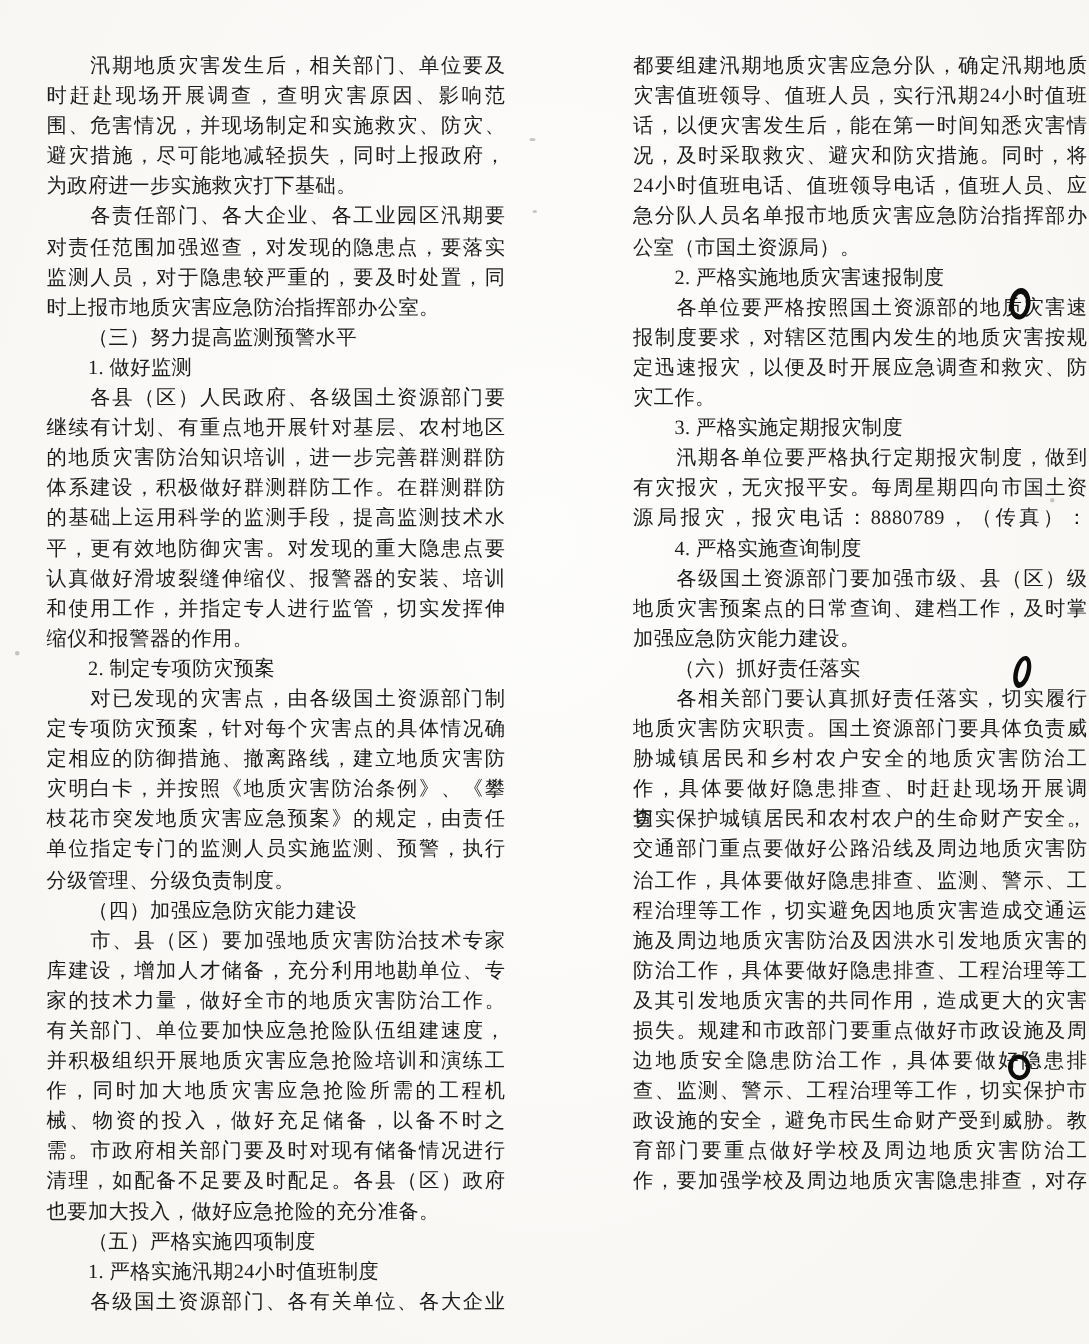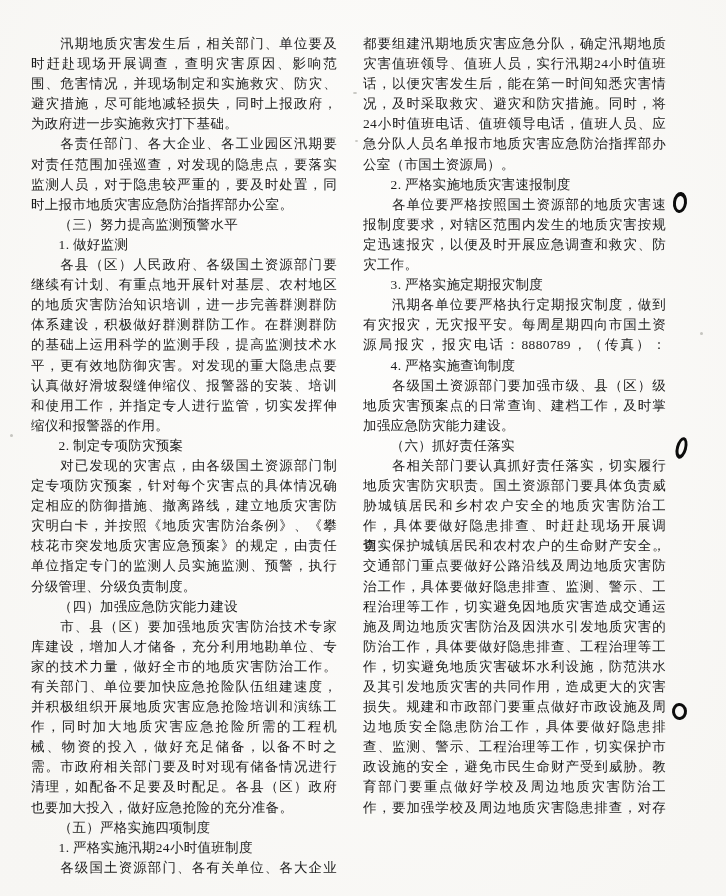--- a/index.html
+++ b/index.html
@@ -12,24 +12,24 @@
     position: relative;
     width: 726px; height: 896px;
     box-sizing: border-box;
     padding: 34px 24px 0 31px;
     background:
       radial-gradient(ellipse at 50% 40%, rgba(255,255,255,0.6), rgba(0,0,0,0.015) 90%),
       #fbfaf7;
     font-family: "Liberation Serif", "DejaVu Serif", serif;
     color: #1c1c1c;
     display: flex;
-    gap: 26px;
+    gap: 39px;
   }
   .col { width: 306px; flex: none; }
-  .col.right { width: 303px; }
+  .col.right { width: 303px; margin-left: 46px; }
   .line {
     font-size: 13.5px;
     line-height: 20.1px;
     height: 20.1px;
     letter-spacing: 0.3px;
     white-space: nowrap;
     text-align: justify;
     text-rendering: optimizeLegibility;
   }
   .line.full {
@@ -127,21 +127,20 @@
       <div class="line full">　　各相关部门要认真抓好责任落实，切实履行</div>
       <div class="line full">地质灾害防灾职责。国土资源部门要具体负责威</div>
       <div class="line full">胁城镇居民和乡村农户安全的地质灾害防治工</div>
       <div class="line full">作，具体要做好隐患排查、时赶赴现场开展调查，</div>
       <div class="line full">切实保护城镇居民和农村农户的生命财产安全。</div>
       <div class="line full">交通部门重点要做好公路沿线及周边地质灾害防</div>
       <div class="line full">治工作，具体要做好隐患排查、监测、警示、工</div>
       <div class="line full">程治理等工作，切实避免因地质灾害造成交通运</div>
       <div class="line full">施及周边地质灾害防治及因洪水引发地质灾害的</div>
       <div class="line full">防治工作，具体要做好隐患排查、工程治理等工</div>
-      <div class="line full">作，切实避免地质灾害破坏水利设施，防范洪水</div>
       <div class="line full">及其引发地质灾害的共同作用，造成更大的灾害</div>
       <div class="line full">损失。规建和市政部门要重点做好市政设施及周</div>
       <div class="line full">边地质安全隐患防治工作，具体要做好隐患排</div>
       <div class="line full">查、监测、警示、工程治理等工作，切实保护市</div>
       <div class="line full">政设施的安全，避免市民生命财产受到威胁。教</div>
       <div class="line full">育部门要重点做好学校及周边地质灾害防治工</div>
       <div class="line full">作，要加强学校及周边地质灾害隐患排查，对存</div>
     </div>
 
   <span class="ink-mark m1"></span>

